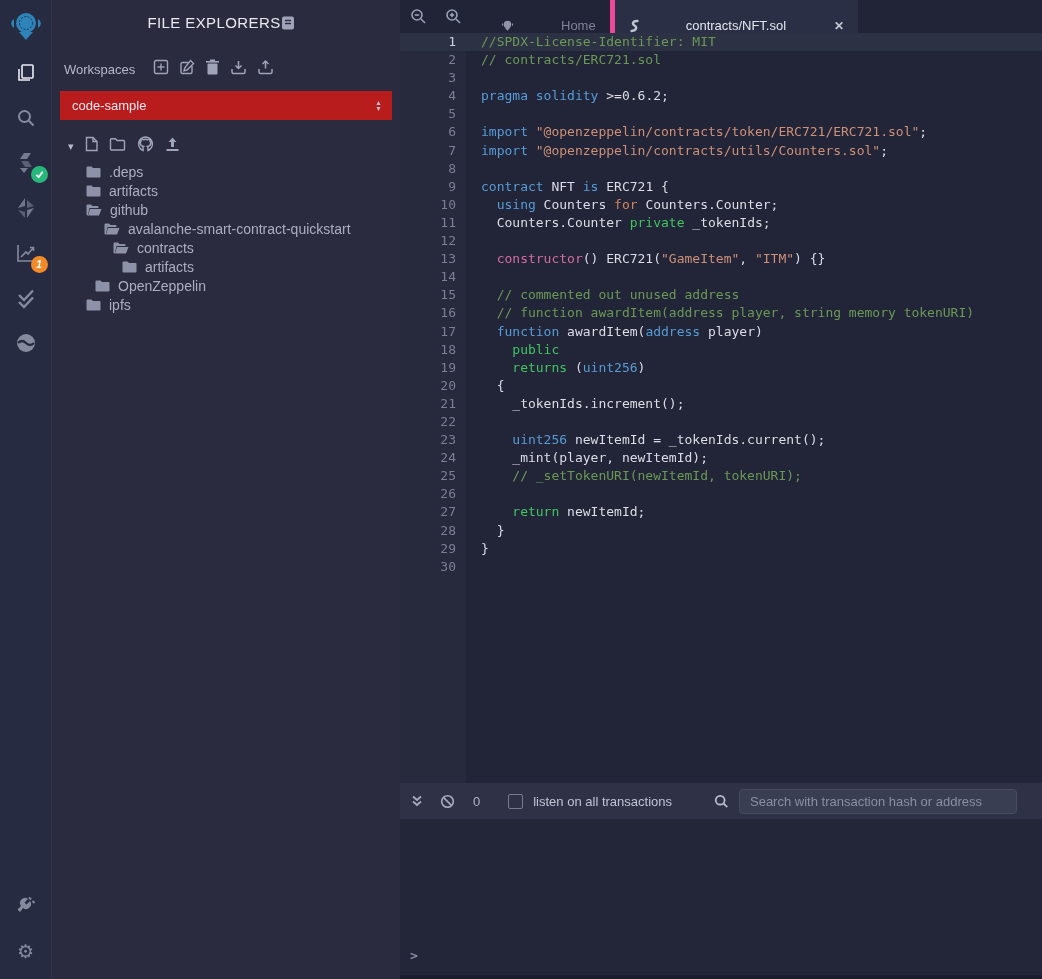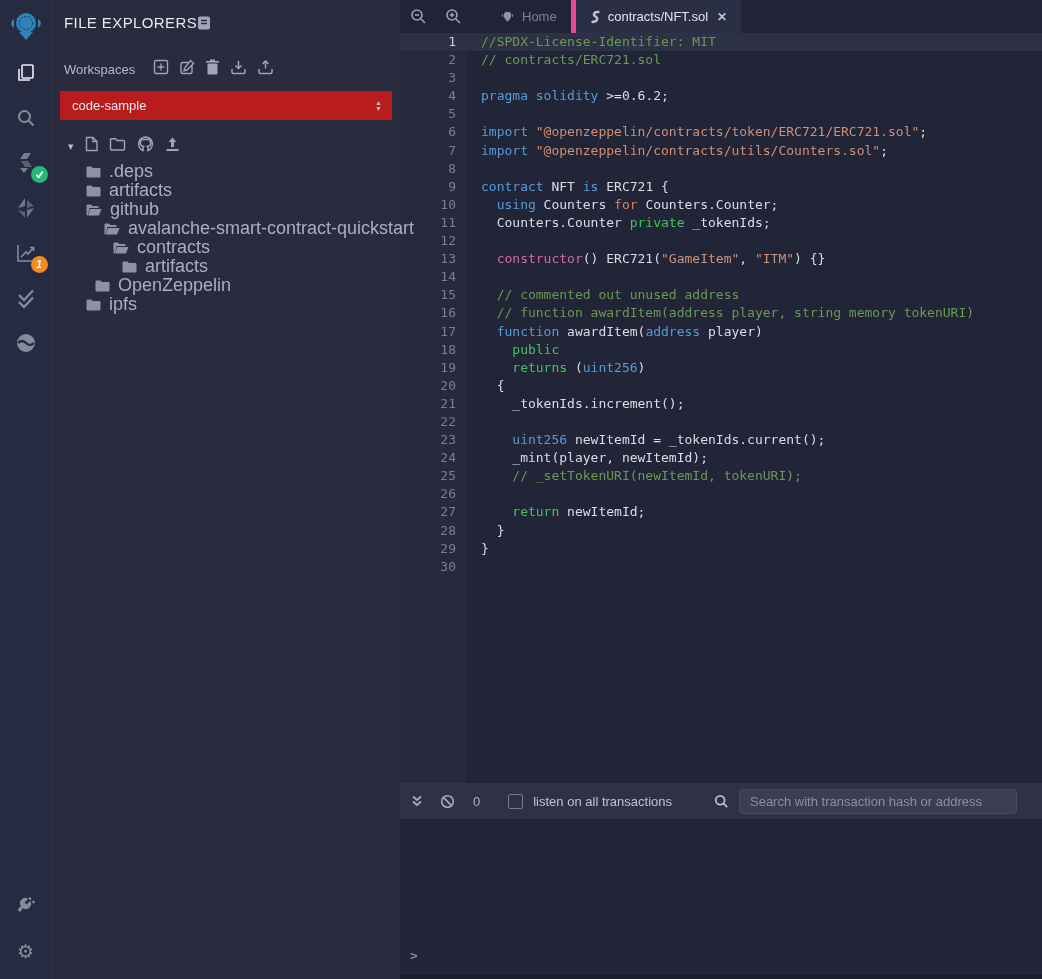--- a/index.html
+++ b/index.html
@@ -17,47 +17,47 @@
   .ibtn svg { display:block; }
   .badge { position:absolute; right:-4px; bottom:-2px; width:17px; height:17px; border-radius:50%;
            display:flex; align-items:center; justify-content:center; font-size:10px; font-style:italic;
            color:#fff; font-weight:bold; }
   .spacer { flex:1; }
   .gear-glyph { font-size:19px; line-height:1; }
   .mb { margin-bottom:10px; }
 
   
   .filepanel { width:348px; background:#2a2b3f; flex-shrink:0; display:flex; flex-direction:column; }
-  .fp-header { display:flex; align-items:center; justify-content:flex-start; padding:14px 22px 0 12px; }
+  .fp-header { display:flex; align-items:center; justify-content:center; padding:14px 22px 0 12px; }
   .fp-title { color:#e9eaf1; font-size:15px; letter-spacing:.4px; font-weight:500; }
   .ws-row { display:flex; align-items:center; margin:28px 0 0 12px; color:#b4b8c9; }
   .ws-label { font-size:13px; margin-right:18px; color:#b4b8c9; }
   .ws-row .wsi { margin-right:10px; color:#a0a4b8; cursor:pointer; }
   .ws-select { margin:12px 8px 0 8px; height:29px; background:#b91c1c; display:flex; align-items:center;
                justify-content:space-between; padding:0 10px 0 12px; cursor:pointer; }
   .ws-select span.val { color:#e6e8f0; font-size:13px; font-weight:500; }
   .updown { display:flex; flex-direction:column; color:#b8bbc9; font-size:7px; line-height:6px; }
   .tree-toolbar { display:flex; align-items:center; margin:16px 0 2px 16px; color:#a0a4b8; }
   .tree-toolbar > * { margin-right:11px; cursor:pointer; }
   .caret { color:#b6b9c9; font-size:11px; }
   .tree { margin-top:4px; }
-  .trow { height:19px; display:flex; align-items:center; font-size:18px; color:#abaec1;
+  .trow { height:19px; display:flex; align-items:center; font-size:14px; color:#abaec1;
           position:relative; cursor:pointer; white-space:nowrap; }
   .trow .hl { position:absolute; top:0; height:19px; background:#575d73; z-index:0; }
   .trow .ticon { position:relative; z-index:1; margin-right:8px; display:flex; color:#8d92a8; }
   .trow .tlabel { position:relative; z-index:1; }
   .trow.selected .tlabel { color:#dfe2ec; }
   .trow.selected .ticon { color:#c9cdda; }
 
   
   .main { flex:1; display:flex; flex-direction:column; min-width:0; }
   .tabbar { height:33px; background:#212336; display:flex; align-items:stretch; flex-shrink:0; }
   .zoombtns { display:flex; align-items:center; padding:0 6px 0 10px; color:#9aa0b4; }
   .zoombtns > * { margin-right:18px; cursor:pointer; display:flex; }
-  .tab { display:flex; align-items:center; padding:0 14px; font-size:13px; color:#7e8298; cursor:pointer; }
+  .tab { display:flex; align-items:flex-end; padding:0 14px; font-size:13px; color:#7e8298; cursor:pointer;gap:39px; }
   .tab .ticn { margin-right:7px; display:flex; color:#8e93a8; }
   .tab.active { background:#2b2f45; color:#e3e5ee; border-left:5px solid #ec4899; }
   .tab.active .ticn { color:#c0c4d2; }
   .tab .close { margin-left:9px; color:#c3c6d4; font-size:12px; font-weight:bold; cursor:pointer; }
 
   .editor { height:750px; position:relative; overflow:hidden;
             background:linear-gradient(to right, #272a3d 66px, #222437 66px);
             font-family:"DejaVu Sans Mono", monospace; font-size:13px; }
   .line { display:flex; height:18.1px; line-height:18.1px; position:relative; }
   .line.active-line { background:#2d3144; }

